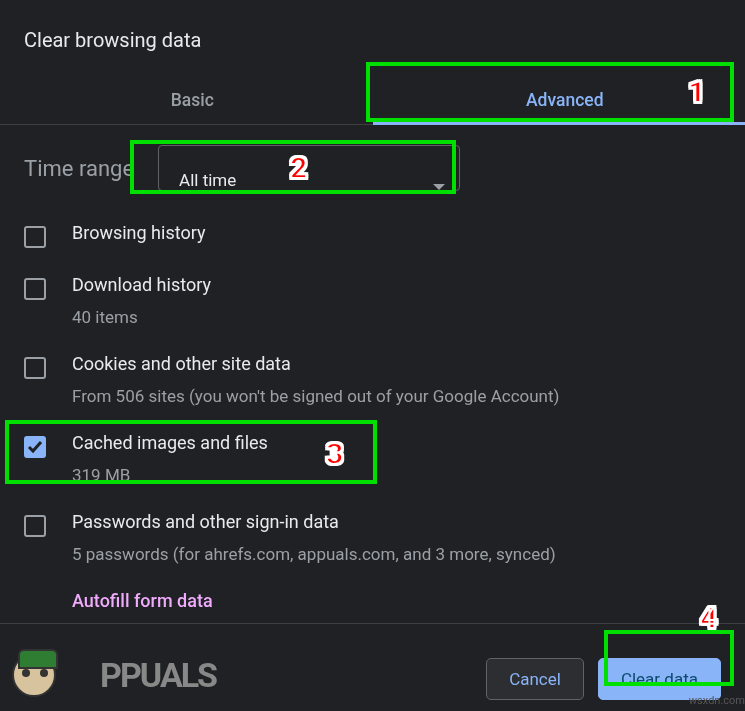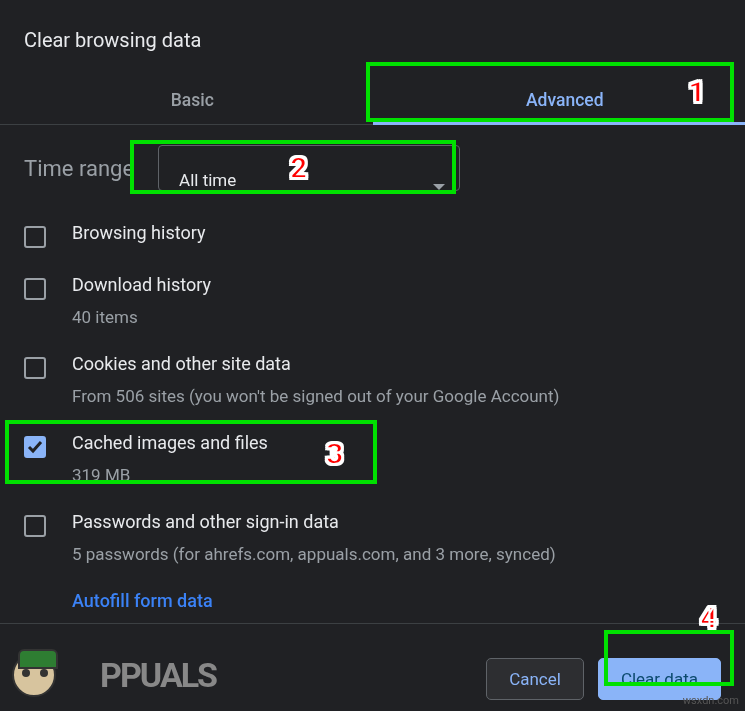--- a/index.html
+++ b/index.html
@@ -130,21 +130,21 @@
     color: #e8eaed;
     font-size: 18px;
     font-weight: 400;
   }
   .opt-sub {
     color: #9aa0a6;
     font-size: 17px;
   }
   .cutoff {
     padding: 13px 24px 0 72px;
-    color: #3b82f6;
+    color: #f0abfc;
     font-size: 18px;
     font-weight: 500;
   }
   .footer-divider {
     border-top: 1px solid #3c4043;
     margin-top: 12px;
   }
   .footer {
     display: flex;
     justify-content: flex-end;
@@ -219,21 +219,21 @@
   }
   .logo-text {
     font-size: 34px;
     font-weight: 700;
     color: #888;
     letter-spacing: -2px;
     margin-left: 40px;
   }
   .watermark {
     position:absolute;
-    right:6px;
+    right:0;
     bottom:4px;
     font-size:11px;
     color:#555;
     pointer-events:none;
     margin-top:28px;
   }
 </style>
 </head>
 <body>
 

